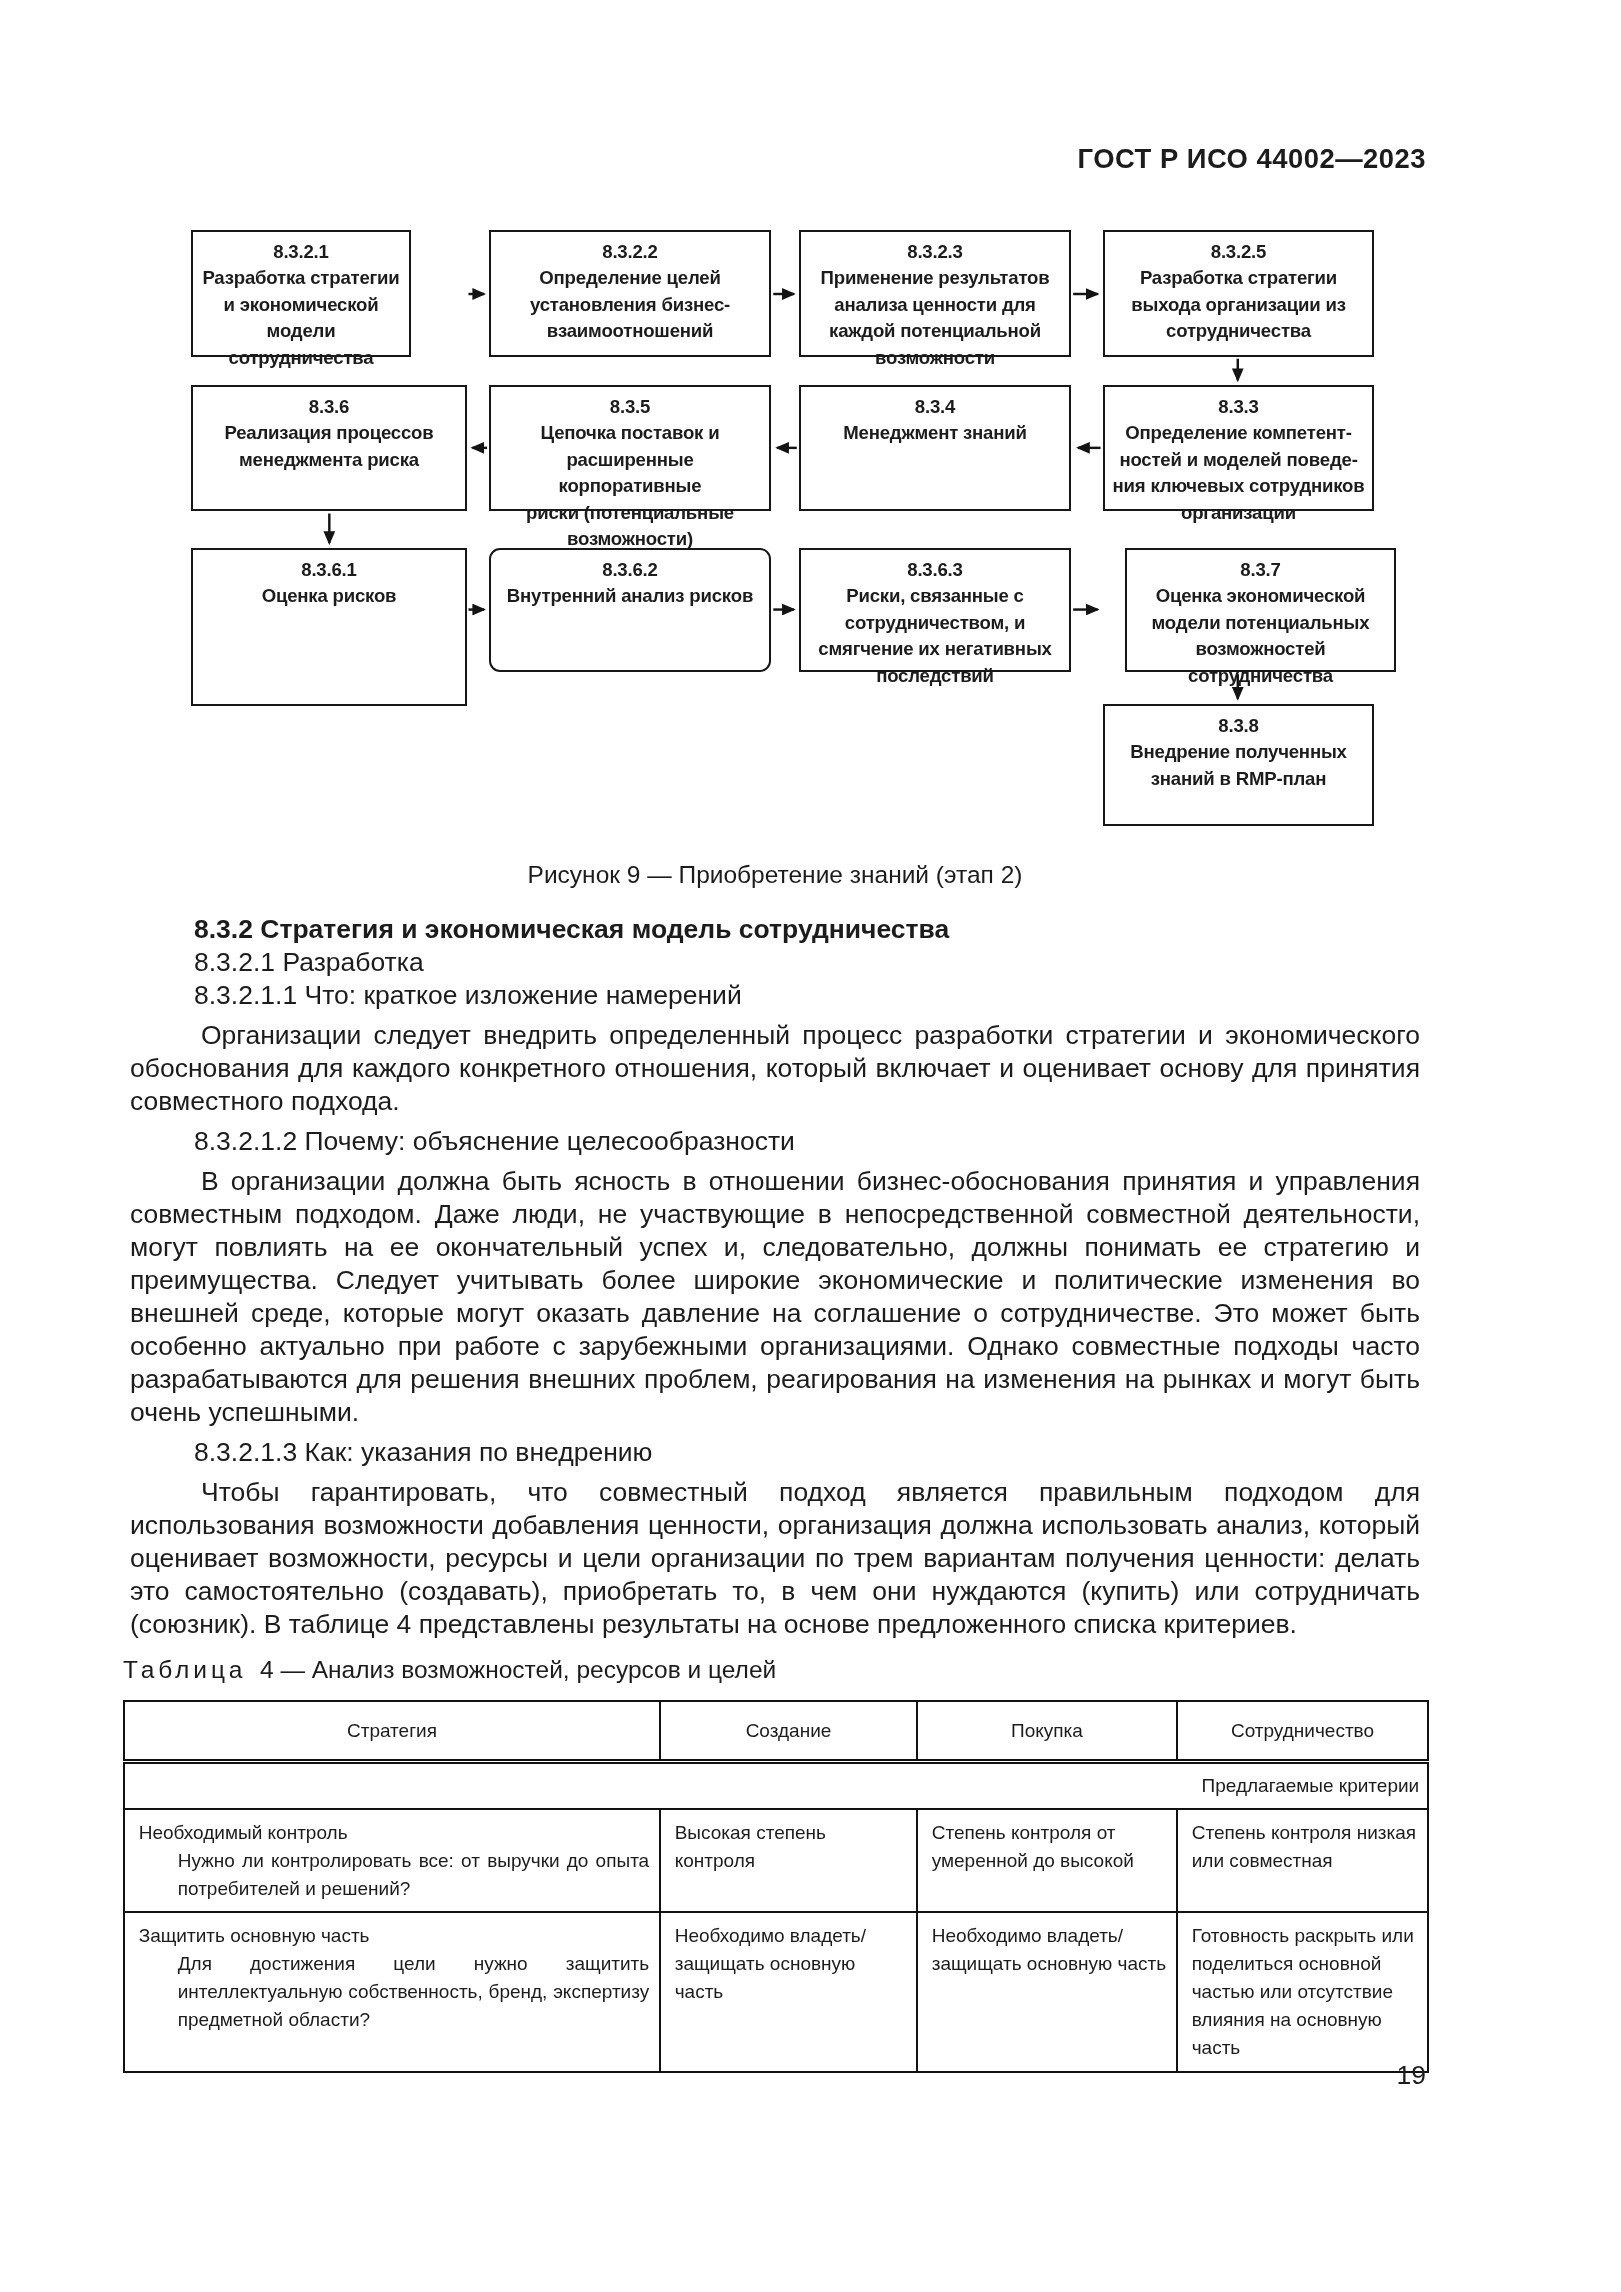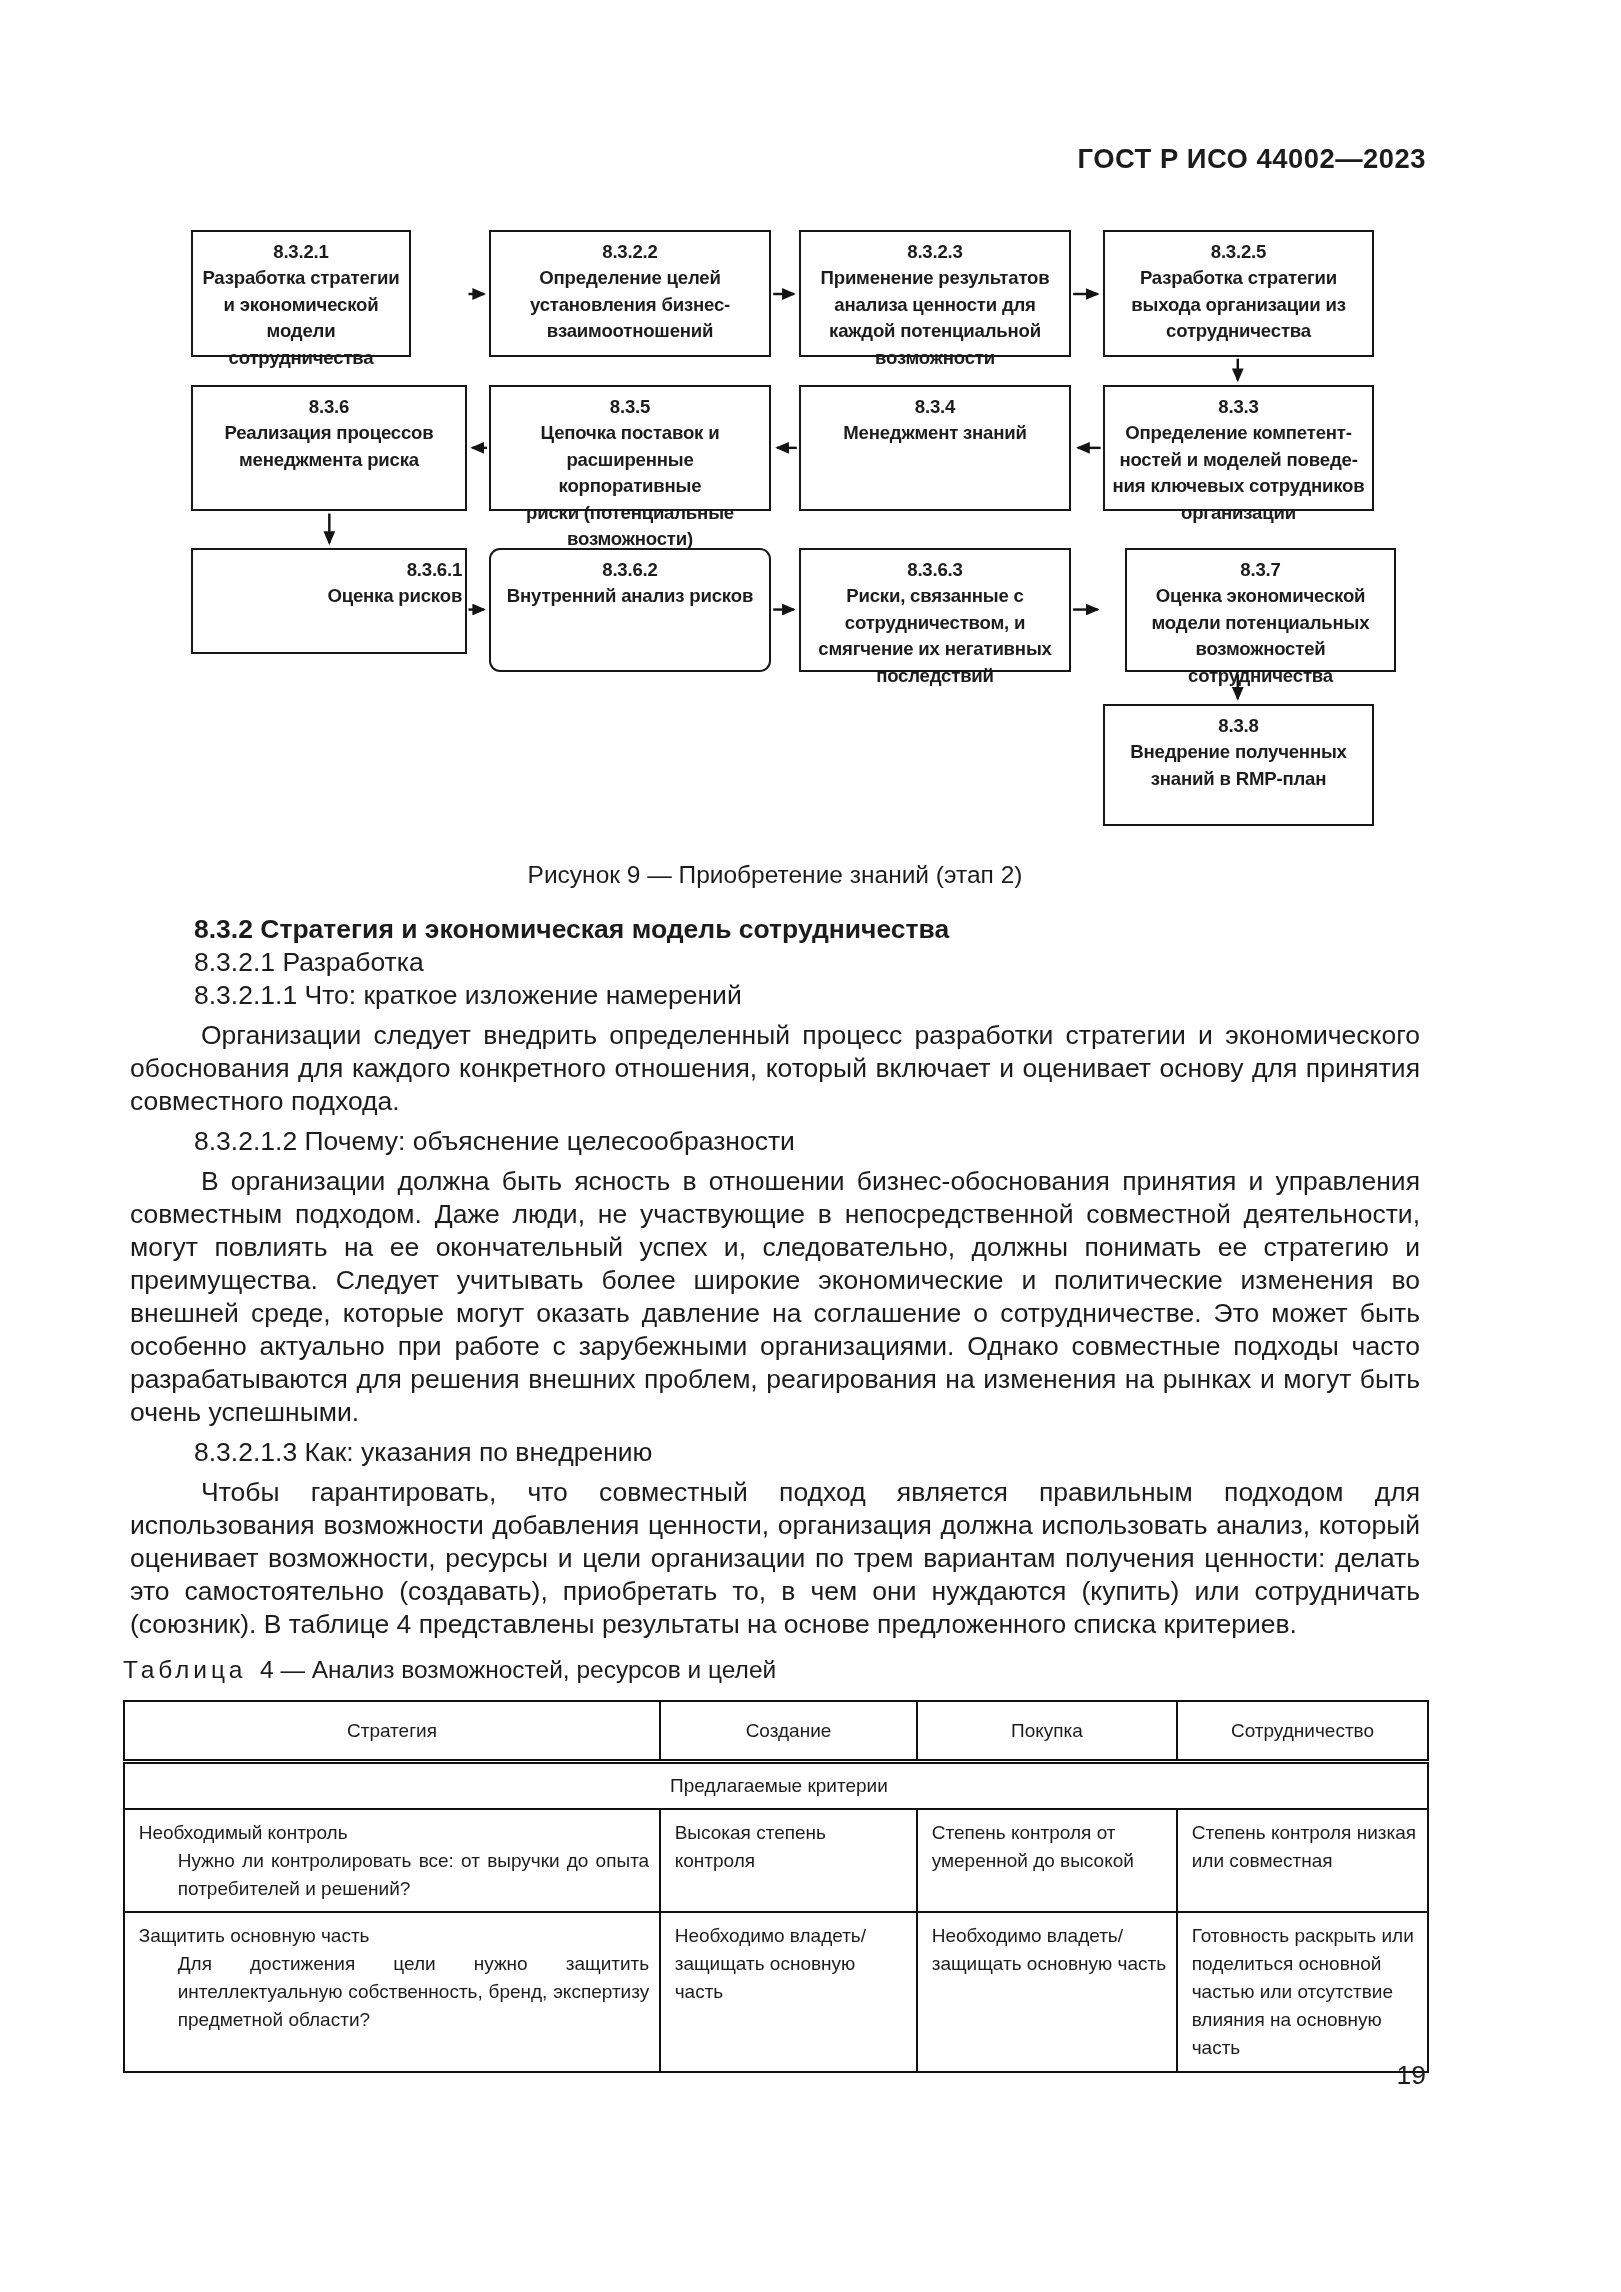--- a/index.html
+++ b/index.html
@@ -21,21 +21,21 @@
   }
   .fbox .lbl{white-space:pre-line;}
   .b0{left:191px;top:230px;width:220px;height:127px;}
   .b1{left:489px;top:230px;width:282px;height:127px;}
   .b2{left:799px;top:230px;width:272px;height:127px;}
   .b3{left:1103px;top:230px;width:271px;height:127px;}
   .b4{left:191px;top:385px;width:276px;height:126px;}
   .b5{left:489px;top:385px;width:282px;height:126px;}
   .b6{left:799px;top:385px;width:272px;height:126px;}
   .b7{left:1103px;top:385px;width:271px;height:126px;}
-  .b8{left:191px;top:548px;width:276px;height:106px;text-align:right;}
+  .b8{left:191px;top:548px;width:276px;height:158px;}
   .b9{left:489px;top:548px;width:282px;height:124px;border-radius:11px;}
   .b10{left:799px;top:548px;width:272px;height:124px;}
   .b11{left:1125px;top:548px;width:271px;height:124px;}
   .b12{left:1103px;top:704px;width:271px;height:122px;}
   .arrows{position:absolute;left:0;top:0;width:1621px;height:931px;pointer-events:none;}
   .fig-caption{
     position:absolute;left:123px;top:861px;width:1304px;
     text-align:center;font-size:24.5px;
   }
   
@@ -50,21 +50,21 @@
     border-collapse:collapse;width:1304px;table-layout:fixed;
     border:2px solid #111;border-bottom:2.9px solid #111;
     font-size:19px;line-height:28px;
   }
   table.an th{
     border-left:2px solid #111;border-right:2px solid #111;
     font-weight:400;text-align:center;height:49px;padding:3.9px 7.8px;
   }
   tr.subhead td{
     border-top:5.9px double #111;border-bottom:2.9px solid #111;
-    padding:7.8px 7.8px 7.8px 13.7px;text-align:center;
+    padding:7.8px 7.8px 7.8px 13.7px;text-align:right;
   }
   table.an td.cell{
     border:2px solid #111;vertical-align:top;padding:8.8px 9.8px 8.8px 13.7px;text-align:left;
   }
   tr.row1 td.cell{border-bottom:2.9px solid #111;}
   .crit-title{margin:0;}
   .crit-quest{margin:0 0 0 39px;text-align:justify;}
   
   .page-num{position:absolute;top:2060px;right:195px;font-size:26.5px;}
 </style>

